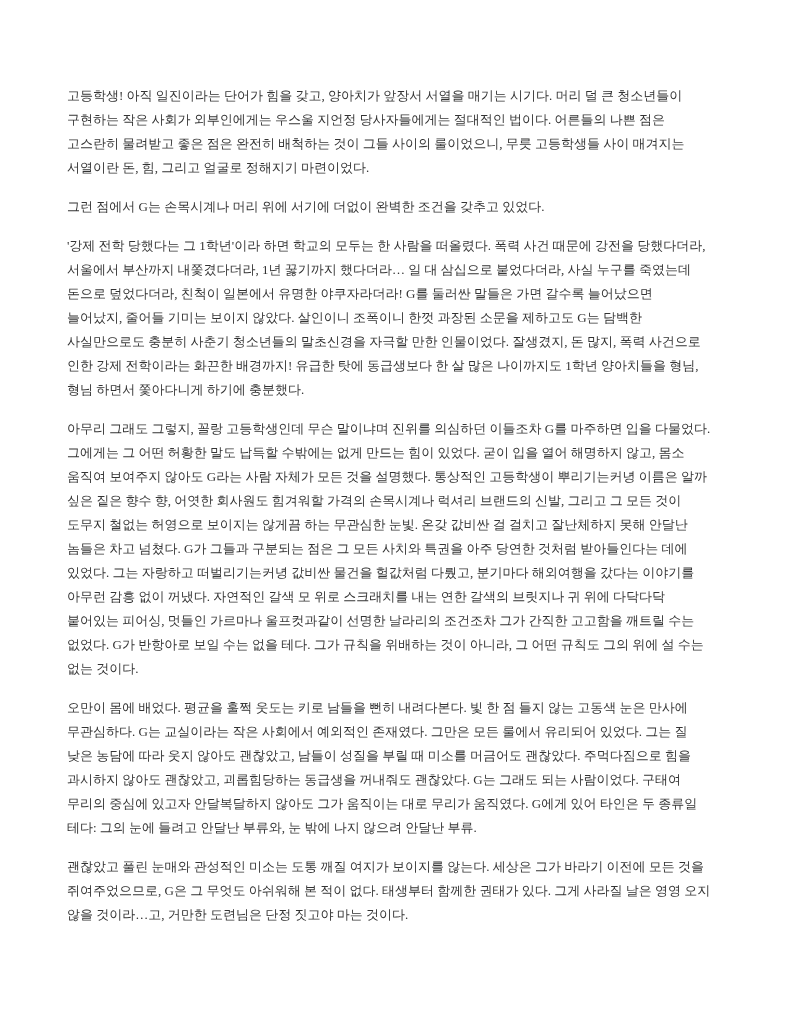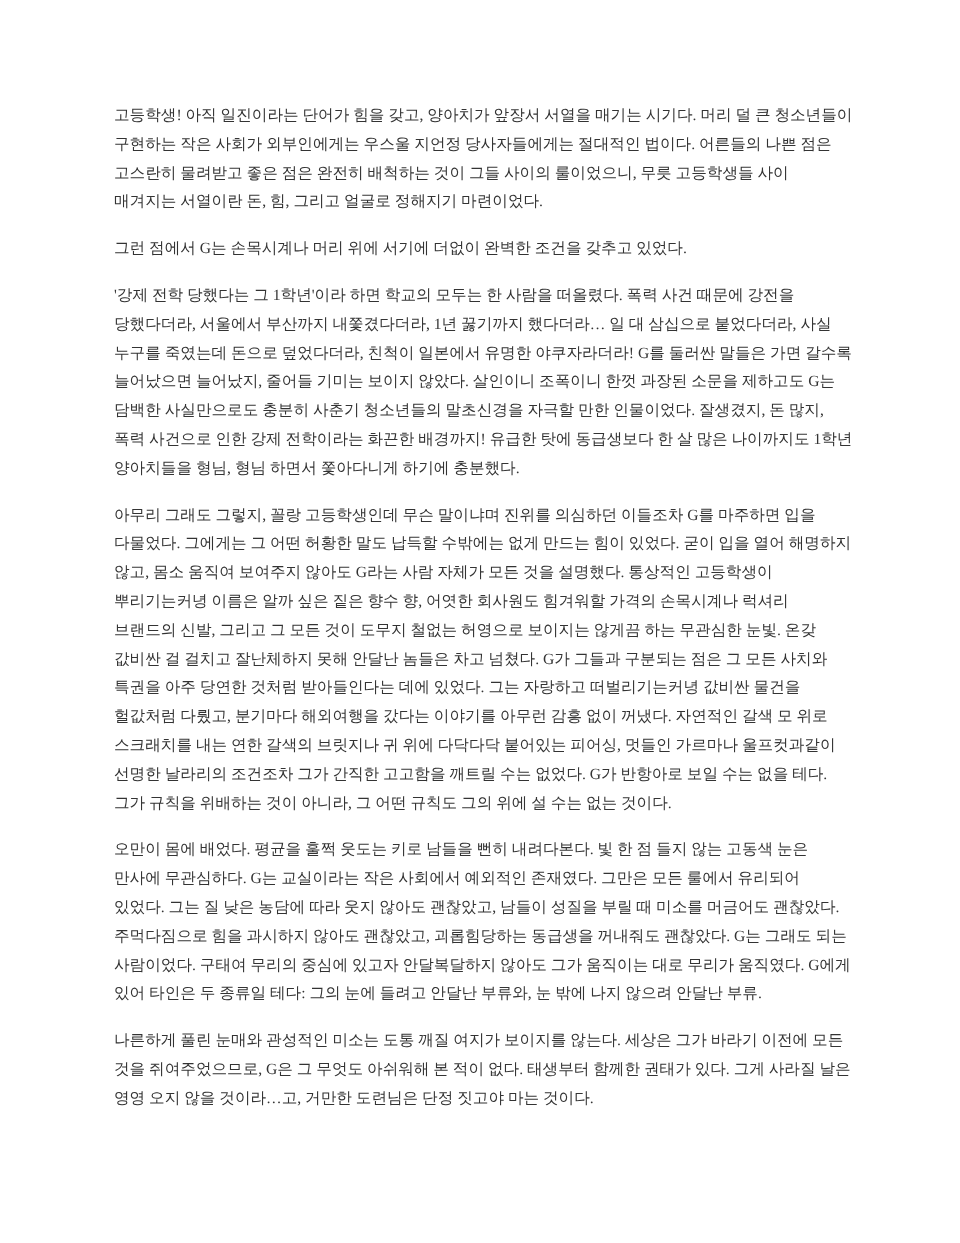--- a/index.html
+++ b/index.html
@@ -9,21 +9,21 @@
   body {
     width: 800px;
     height: 1036px;
     background: #ffffff;
     overflow: hidden;
   }
   .page {
     box-sizing: border-box;
     width: 800px;
     height: 1036px;
-    padding: 84px 89px 0 95px;
+    padding: 84px 89px 0 67px;
     background: #ffffff;
   }
   .prose p {
     margin: 0 0 15px 0;
     font-family: "Liberation Serif", "DejaVu Serif", serif;
     font-size: 13px;
     line-height: 24px;
     color: #333333;
     text-align: left;
     word-break: keep-all;
@@ -34,15 +34,15 @@
 </head>
 <body>
 
 <div class="page">
   <div class="prose">
     <p>고등학생! 아직 일진이라는 단어가 힘을 갖고, 양아치가 앞장서 서열을 매기는 시기다. 머리 덜 큰 청소년들이 구현하는 작은 사회가 외부인에게는 우스울 지언정 당사자들에게는 절대적인 법이다. 어른들의 나쁜 점은 고스란히 물려받고 좋은 점은 완전히 배척하는 것이 그들 사이의 룰이었으니, 무릇 고등학생들 사이 매겨지는 서열이란 돈, 힘, 그리고 얼굴로 정해지기 마련이었다.</p>
     <p>그런 점에서 G는 손목시계나 머리 위에 서기에 더없이 완벽한 조건을 갖추고 있었다.</p>
     <p>'강제 전학 당했다는 그 1학년'이라 하면 학교의 모두는 한 사람을 떠올렸다. 폭력 사건 때문에 강전을 당했다더라, 서울에서 부산까지 내쫓겼다더라, 1년 꿇기까지 했다더라… 일 대 삼십으로 붙었다더라, 사실 누구를 죽였는데 돈으로 덮었다더라, 친척이 일본에서 유명한 야쿠자라더라! G를 둘러싼 말들은 가면 갈수록 늘어났으면 늘어났지, 줄어들 기미는 보이지 않았다. 살인이니 조폭이니 한껏 과장된 소문을 제하고도 G는 담백한 사실만으로도 충분히 사춘기 청소년들의 말초신경을 자극할 만한 인물이었다. 잘생겼지, 돈 많지, 폭력 사건으로 인한 강제 전학이라는 화끈한 배경까지! 유급한 탓에 동급생보다 한 살 많은 나이까지도 1학년 양아치들을 형님, 형님 하면서 쫓아다니게 하기에 충분했다.</p>
     <p>아무리 그래도 그렇지, 꼴랑 고등학생인데 무슨 말이냐며 진위를 의심하던 이들조차 G를 마주하면 입을 다물었다. 그에게는 그 어떤 허황한 말도 납득할 수밖에는 없게 만드는 힘이 있었다. 굳이 입을 열어 해명하지 않고, 몸소 움직여 보여주지 않아도 G라는 사람 자체가 모든 것을 설명했다. 통상적인 고등학생이 뿌리기는커녕 이름은 알까 싶은 짙은 향수 향, 어엿한 회사원도 힘겨워할 가격의 손목시계나 럭셔리 브랜드의 신발, 그리고 그 모든 것이 도무지 철없는 허영으로 보이지는 않게끔 하는 무관심한 눈빛. 온갖 값비싼 걸 걸치고 잘난체하지 못해 안달난 놈들은 차고 넘쳤다. G가 그들과 구분되는 점은 그 모든 사치와 특권을 아주 당연한 것처럼 받아들인다는 데에 있었다. 그는 자랑하고 떠벌리기는커녕 값비싼 물건을 헐값처럼 다뤘고, 분기마다 해외여행을 갔다는 이야기를 아무런 감흥 없이 꺼냈다. 자연적인 갈색 모 위로 스크래치를 내는 연한 갈색의 브릿지나 귀 위에 다닥다닥 붙어있는 피어싱, 멋들인 가르마나 울프컷과같이 선명한 날라리의 조건조차 그가 간직한 고고함을 깨트릴 수는 없었다. G가 반항아로 보일 수는 없을 테다. 그가 규칙을 위배하는 것이 아니라, 그 어떤 규칙도 그의 위에 설 수는 없는 것이다.</p>
     <p>오만이 몸에 배었다. 평균을 훌쩍 웃도는 키로 남들을 뻔히 내려다본다. 빛 한 점 들지 않는 고동색 눈은 만사에 무관심하다. G는 교실이라는 작은 사회에서 예외적인 존재였다. 그만은 모든 룰에서 유리되어 있었다. 그는 질 낮은 농담에 따라 웃지 않아도 괜찮았고, 남들이 성질을 부릴 때 미소를 머금어도 괜찮았다. 주먹다짐으로 힘을 과시하지 않아도 괜찮았고, 괴롭힘당하는 동급생을 꺼내줘도 괜찮았다. G는 그래도 되는 사람이었다. 구태여 무리의 중심에 있고자 안달복달하지 않아도 그가 움직이는 대로 무리가 움직였다. G에게 있어 타인은 두 종류일 테다: 그의 눈에 들려고 안달난 부류와, 눈 밖에 나지 않으려 안달난 부류.</p>
-    <p>나른하게 풀린 눈매와 관성적인 미소는 도통 깨질 여지가 보이지를 않는다. 세상은 그가 바라기 이전에 모든 것을 쥐여주었으므로, G은 그 무엇도 아쉬워해 본 적이 없다. 태생부터 함께한 권태가 있다. 그게 사라질 날은 영영 오지 않을 것이라…고, 거만한 도련님은 단정 짓고야 마는 것이다.</p>
+    <p>괜찮았고 풀린 눈매와 관성적인 미소는 도통 깨질 여지가 보이지를 않는다. 세상은 그가 바라기 이전에 모든 것을 쥐여주었으므로, G은 그 무엇도 아쉬워해 본 적이 없다. 태생부터 함께한 권태가 있다. 그게 사라질 날은 영영 오지 않을 것이라…고, 거만한 도련님은 단정 짓고야 마는 것이다.</p>
   </div>
 </div>
 
 </body></html>

